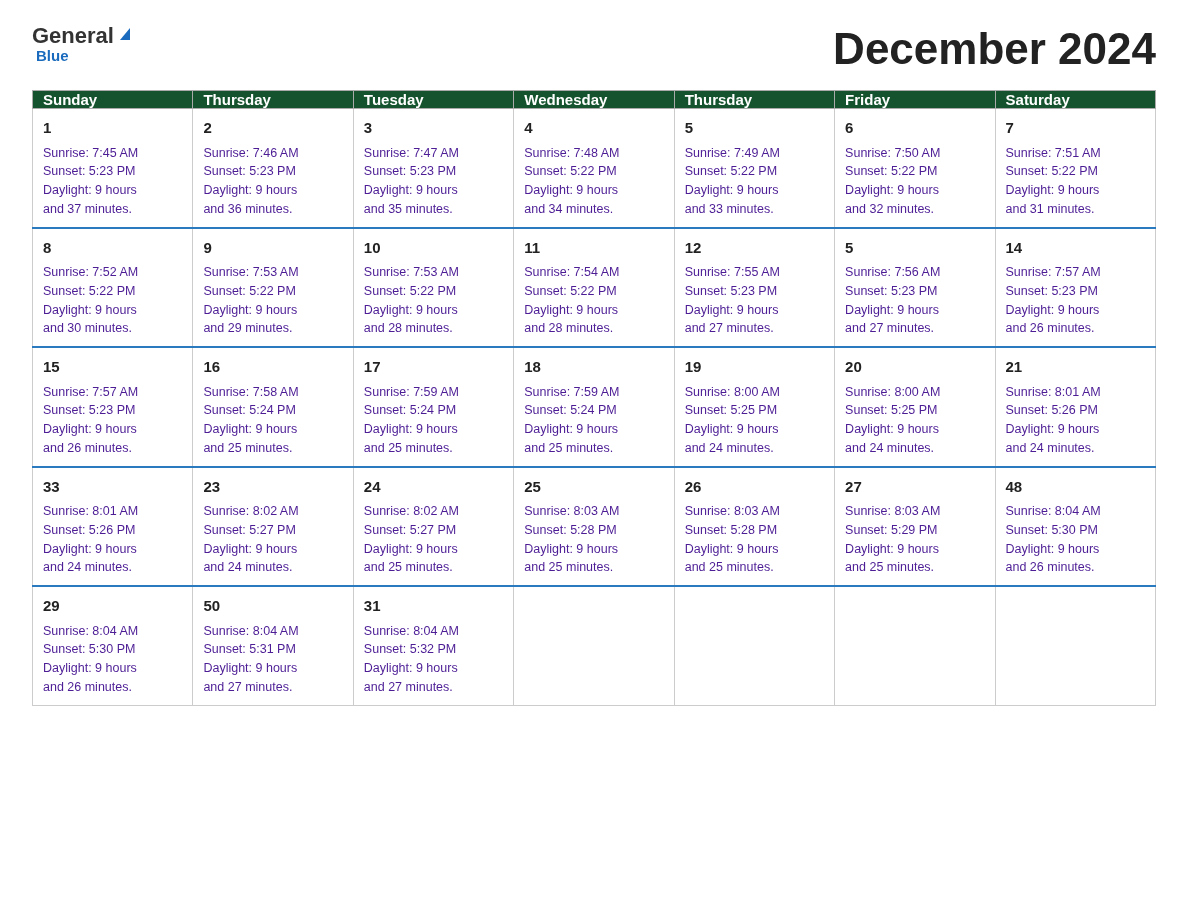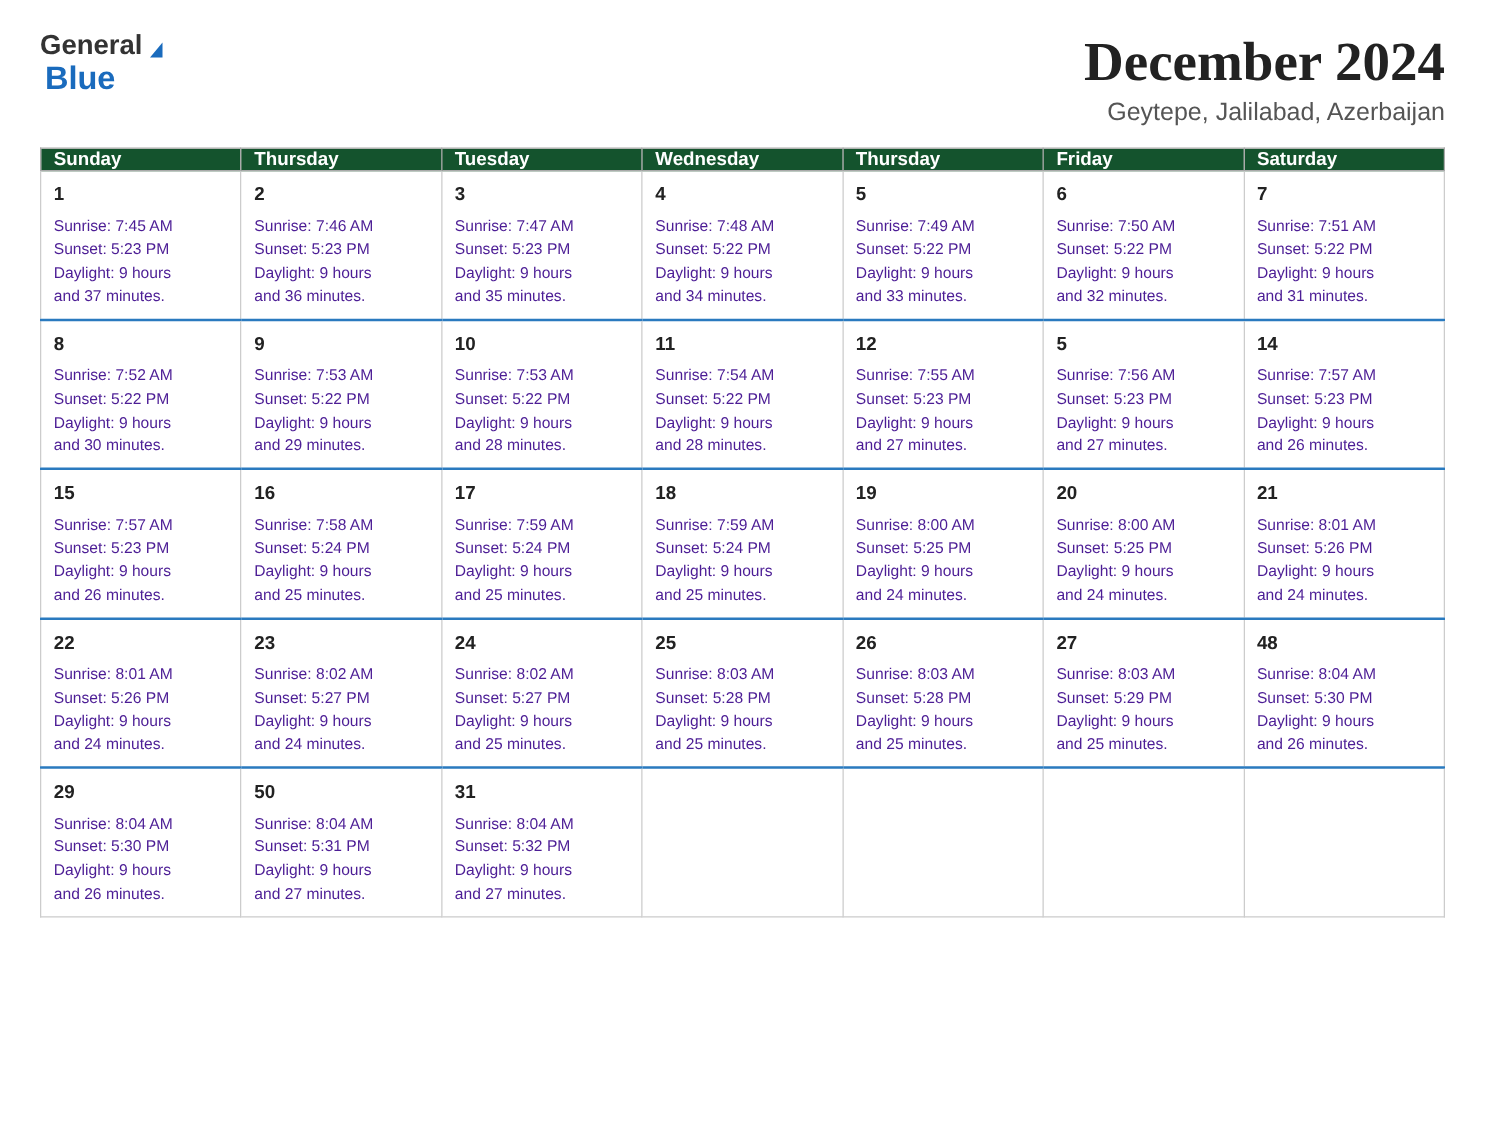--- a/index.html
+++ b/index.html
@@ -20,32 +20,31 @@
       display: flex;
       align-items: center;
       gap: 4px;
     }
     .logo-text-general {
       font-size: 22px;
       font-weight: bold;
       color: #333;
     }
     .logo-text-blue {
-      font-size: 26px;
+      font-size: 15px;
       font-weight: bold;
       color: #1a6bbd;
     }
     .title-block {
       text-align: right;
     }
     .month-title {
       font-size: 44px;
       font-weight: bold;
       color: #222;
-      font-family: Liberation Serif, serif;
     }
     .location-subtitle {
       font-size: 20px;
       color: #555;
       margin-top: 4px;
     }
     .calendar {
       width: 100%;
       border-collapse: collapse;
       border: 1px solid #aaa;
@@ -87,32 +86,31 @@
     .calendar tr:first-child td {
       border-top: 1px solid #ccc;
     }
   </style>
 </head>
 <body>
 
 <div class="header-row">
   <div class="logo">
     <div style="display:flex;flex-direction:column;line-height:1.1;">
-      <span style="display:flex;align-items:flex-end;gap:2px;">
+      <span style="display:flex;align-items:flex-start;gap:2px;">
         <span class="logo-text-general">General</span>
         <svg width="18" height="18" viewBox="0 0 18 18">
           <polygon points="4,16 14,16 14,4" fill="#1a6bbd"></polygon>
         </svg>
       </span>
       <span class="logo-text-blue" style="padding-left:4px;">Blue</span>
     </div>
   </div>
   <div class="title-block">
     <div class="month-title">December 2024</div>
-    <div class="location-subtitle">Geytepe, Jalilabad, Azerbaijan</div>
   </div>
 </div>
 
 <table class="calendar">
   <thead>
     <tr>
       <th>Sunday</th>
       <th>Thursday</th>
       <th>Tuesday</th>
       <th>Wednesday</th>
@@ -207,21 +205,21 @@
         <div class="day-number">20</div>
         <div class="day-info">Sunrise: 8:00 AM<br>Sunset: 5:25 PM<br>Daylight: 9 hours<br>and 24 minutes.</div>
       </td>
         <td>
         <div class="day-number">21</div>
         <div class="day-info">Sunrise: 8:01 AM<br>Sunset: 5:26 PM<br>Daylight: 9 hours<br>and 24 minutes.</div>
       </td>
       </tr>
       <tr>
         <td>
-        <div class="day-number">22</div>
+        <div class="day-number">33</div>
         <div class="day-info">Sunrise: 8:01 AM<br>Sunset: 5:26 PM<br>Daylight: 9 hours<br>and 24 minutes.</div>
       </td>
         <td>
         <div class="day-number">23</div>
         <div class="day-info">Sunrise: 8:02 AM<br>Sunset: 5:27 PM<br>Daylight: 9 hours<br>and 24 minutes.</div>
       </td>
         <td>
         <div class="day-number">24</div>
         <div class="day-info">Sunrise: 8:02 AM<br>Sunset: 5:27 PM<br>Daylight: 9 hours<br>and 25 minutes.</div>
       </td>

